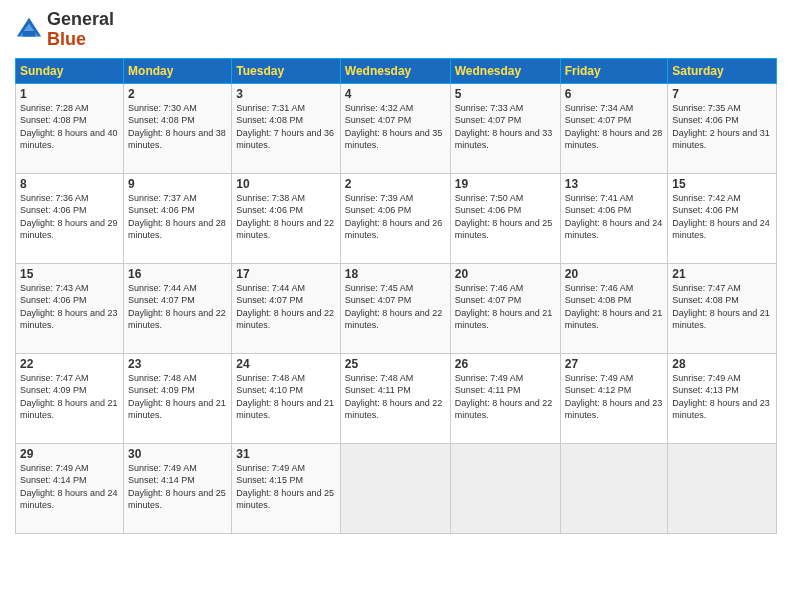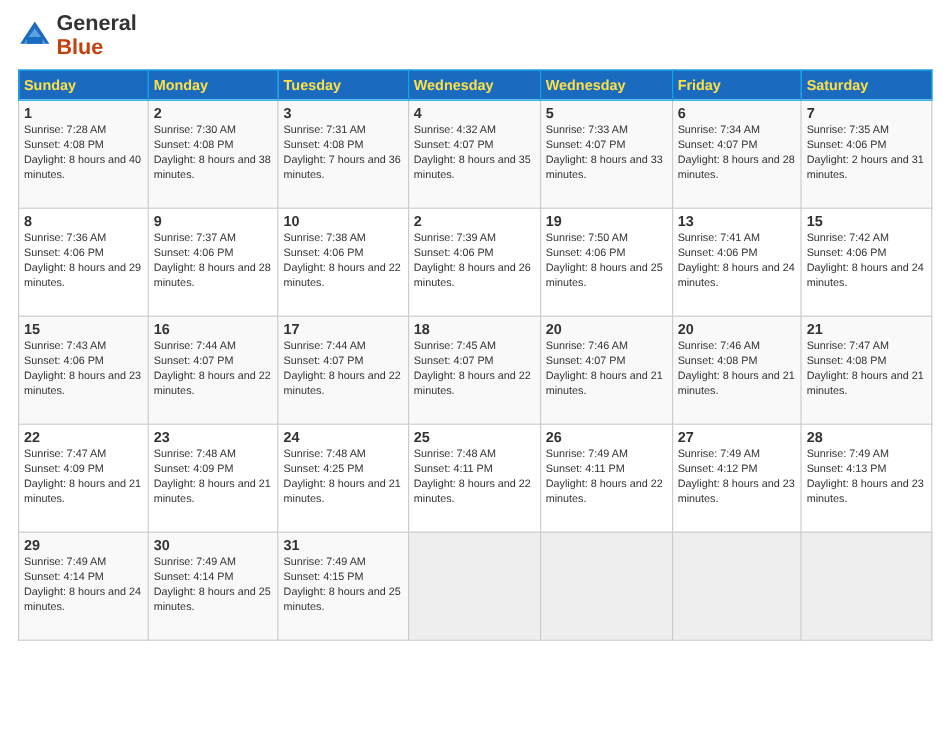--- a/index.html
+++ b/index.html
@@ -315,21 +315,21 @@
           <div class="day-info">
             <span>Sunrise: 7:48 AM</span><br>
             <span>Sunset: 4:09 PM</span><br>
             <span>Daylight: 8 hours and 21 minutes.</span>
           </div>
         </td>
           <td>
           <span class="day-num">24</span>
           <div class="day-info">
             <span>Sunrise: 7:48 AM</span><br>
-            <span>Sunset: 4:25 PM</span><br>
+            <span>Sunset: 4:10 PM</span><br>
             <span>Daylight: 8 hours and 21 minutes.</span>
           </div>
         </td>
           <td>
           <span class="day-num">25</span>
           <div class="day-info">
             <span>Sunrise: 7:48 AM</span><br>
             <span>Sunset: 4:11 PM</span><br>
             <span>Daylight: 8 hours and 22 minutes.</span>
           </div>

